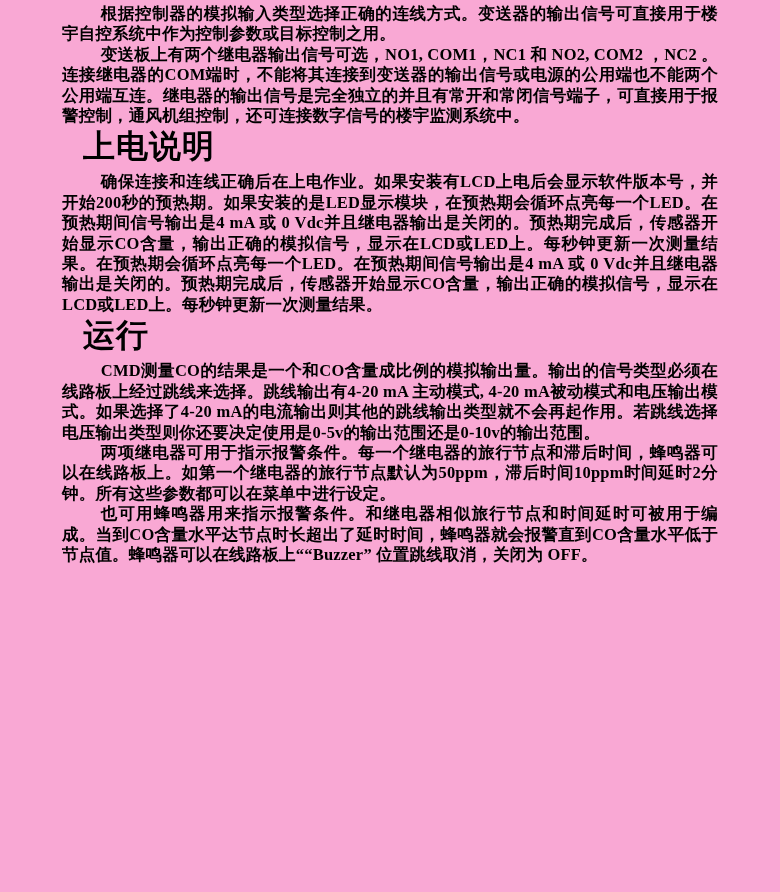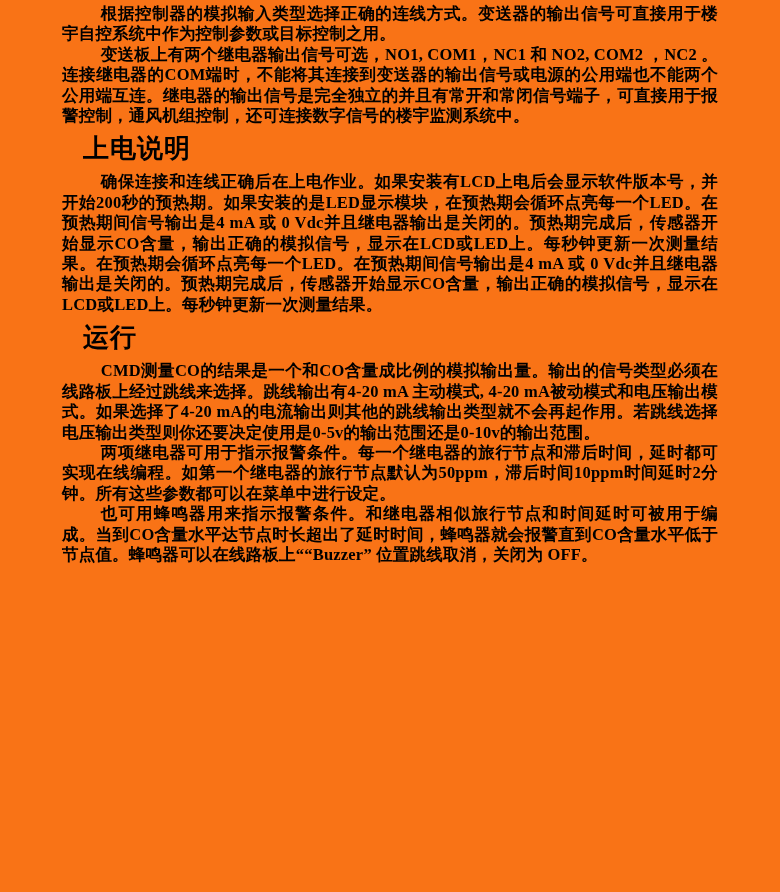--- a/index.html
+++ b/index.html
@@ -12,39 +12,40 @@
     height: 892px;
     overflow: hidden;
     font-family: "Liberation Serif", "DejaVu Serif", serif;
     color: #000000;
   }
   .page {
     box-sizing: border-box;
     width: 780px;
     height: 892px;
     padding: 4px 62px 0 62px;
-    background: #f97316;
+    background: #f9a8d4;
   }
   .body-para {
     margin: 0;
     font-size: 16.5px;
     line-height: 20.4px;
     font-weight: bold;
     text-align: justify;
     text-indent: 2.35em;
     letter-spacing: 0.2px;
     overflow-wrap: break-word;
   }
   .section-heading {
     margin: 2px 0 3px 21px;
-    font-size: 26px;
+    font-size: 32px;
     line-height: 41px;
     font-weight: bold;
     text-indent: 0;
     letter-spacing: 1px;
+    font-family: Liberation Mono, monospace;
   }
 </style>
 </head>
 <body>
 
 <div class="page">
   <p class="body-para">根据控制器的模拟输入类型选择正确的连线方式。变送器的输出信号可直接用于楼宇自控系统中作为控制参数或目标控制之用。</p>
 
   <p class="body-para">变送板上有两个继电器输出信号可选，NO1, COM1，NC1 和 NO2, COM2 ，NC2 。连接继电器的COM端时，不能将其连接到变送器的输出信号或电源的公用端也不能两个公用端互连。继电器的输出信号是完全独立的并且有常开和常闭信号端子，可直接用于报警控制，通风机组控制，还可连接数字信号的楼宇监测系统中。</p>
 
@@ -52,17 +53,17 @@
 
   <p class="body-para">确保连接和连线正确后在上电作业。如果安装有LCD上电后会显示软件版本号，并开始200秒的预热期。如果安装的是LED显示模块，在预热期会循环点亮每一个LED。在预热期间信号输出是4 mA 或 0 Vdc并且继电器输出是关闭的。预热期完成后，传感器开始显示CO含量，输出正确的模拟信号，显示在LCD或LED上。每秒钟更新一次测量结果。在预热期会循环点亮每一个LED。在预热期间信号输出是4 mA 或 0 Vdc并且继电器输出是关闭的。预热期完成后，传感器开始显示CO含量，输出正确的模拟信号，显示在LCD或LED上。每秒钟更新一次测量结果。</p>
 
   <h1 class="section-heading">运行</h1>
 
 
 
 
   <p class="body-para">CMD测量CO的结果是一个和CO含量成比例的模拟输出量。输出的信号类型必须在线路板上经过跳线来选择。跳线输出有4-20 mA 主动模式, 4-20 mA被动模式和电压输出模式。如果选择了4-20 mA的电流输出则其他的跳线输出类型就不会再起作用。若跳线选择电压输出类型则你还要决定使用是0-5v的输出范围还是0-10v的输出范围。</p>
 
-  <p class="body-para">两项继电器可用于指示报警条件。每一个继电器的旅行节点和滞后时间，延时都可实现在线编程。如第一个继电器的旅行节点默认为50ppm，滞后时间10ppm时间延时2分钟。所有这些参数都可以在菜单中进行设定。</p>
+  <p class="body-para">两项继电器可用于指示报警条件。每一个继电器的旅行节点和滞后时间，蜂鸣器可以在线路板上。如第一个继电器的旅行节点默认为50ppm，滞后时间10ppm时间延时2分钟。所有这些参数都可以在菜单中进行设定。</p>
 
 
   <p class="body-para">也可用蜂鸣器用来指示报警条件。和继电器相似旅行节点和时间延时可被用于编成。当到CO含量水平达节点时长超出了延时时间，蜂鸣器就会报警直到CO含量水平低于节点值。蜂鸣器可以在线路板上““Buzzer” 位置跳线取消，关闭为 OFF。</p>
 </div>
 
 </body></html>

